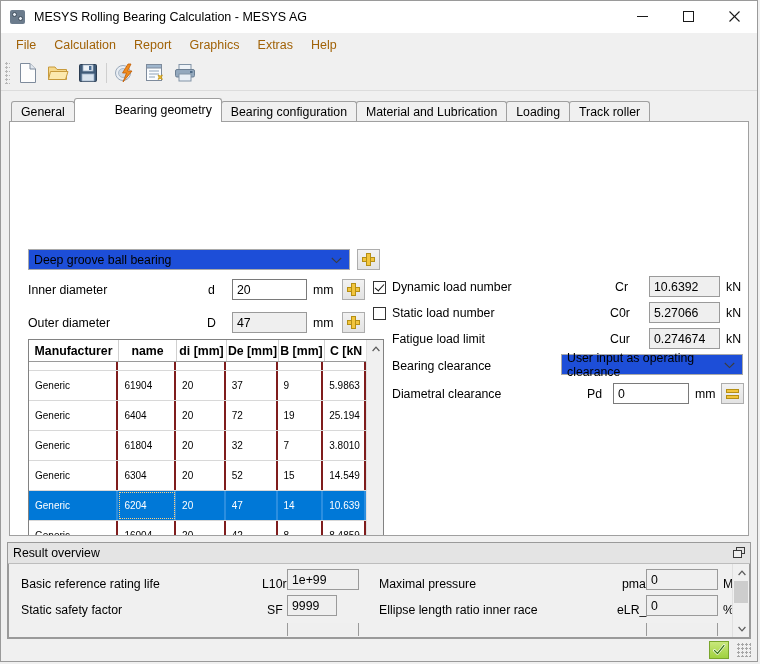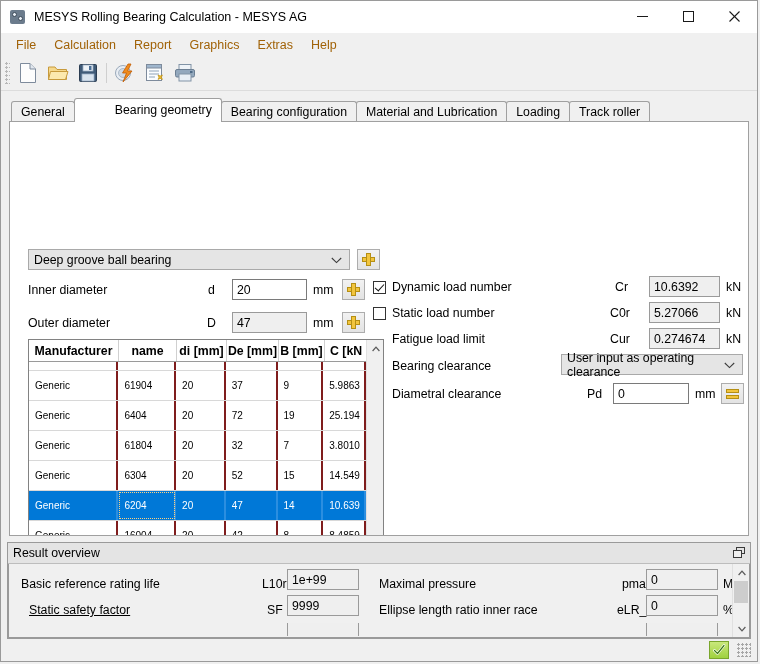--- a/index.html
+++ b/index.html
@@ -161,21 +161,21 @@
     border: 1px solid #a0a0a0;
     flex: 1 1 auto;
     position: relative;
     box-sizing: border-box;
     overflow: hidden;
   }
 
   
   .combo {
     height: 21px;
-    background: #e5e5e5;
+    background: #1d4ed8;
     border: 1px solid #a9a9a9;
     box-sizing: border-box;
     display: flex;
     align-items: center;
     padding-left: 5px;
     font-size: 12.3px;
     position: relative;
     color: #000;
   }
   .combo .chev {
@@ -695,23 +695,23 @@
         </div>
         <div class="lbl" style="position:absolute;left:370px;">Maximal pressure</div>
         <div class="sym" style="position:absolute;left:613px;">pmax</div>
         <div class="textbox readonly" style="position:absolute;left:637px;top:-2px;width:72px;">
           <span>0</span>
         </div>
         <div class="unit" style="position:absolute;left:714px;">MPa</div>
       </div>
 
       <div class="res-row" style="position:absolute;left:0;top:33px;width:100%;">
-        <div class="lbl" style="position:absolute;left:20px;text-decoration:underline;">Static safety factor</div>
+        <div class="lbl" style="position:absolute;left:12px;">Static safety factor</div>
         <div class="sym" style="position:absolute;left:258px;">SF</div>
-        <div class="textbox readonly" style="position:absolute;left:278px;top:-2px;width:72px;">
+        <div class="textbox readonly" style="position:absolute;left:278px;top:-2px;width:50px;">
           <span>9999</span>
         </div>
         <div class="lbl" style="position:absolute;left:370px;">Ellipse length ratio inner race</div>
         <div class="sym" style="position:absolute;left:608px;">eLR_i</div>
         <div class="textbox readonly" style="position:absolute;left:637px;top:-2px;width:72px;">
           <span>0</span>
         </div>
         <div class="unit" style="position:absolute;left:714px;">%</div>
       </div>
 

